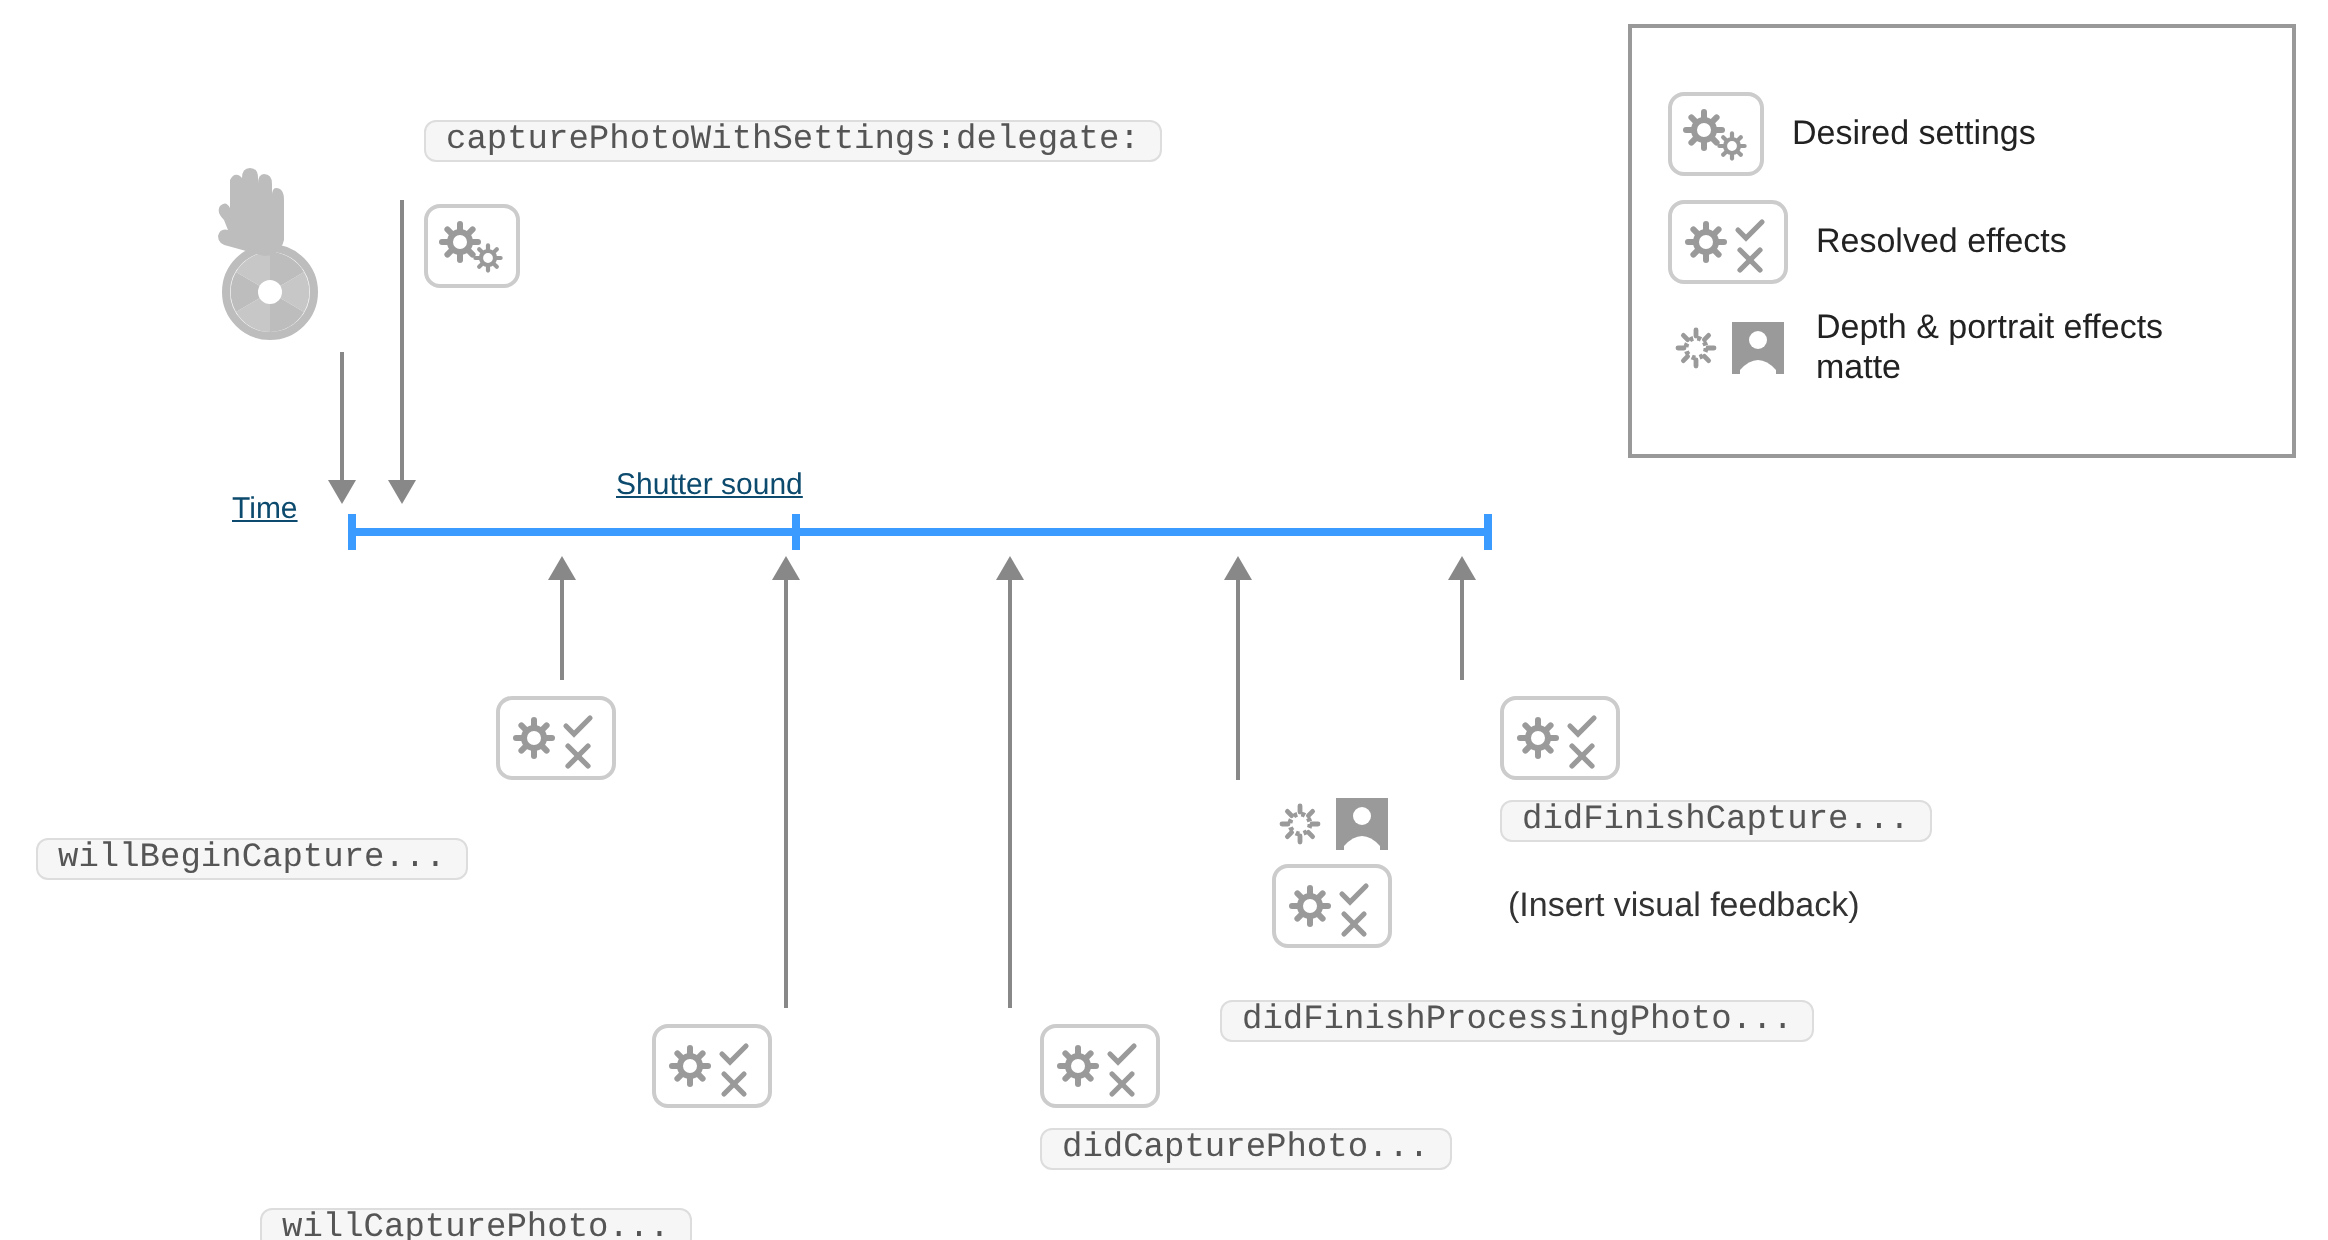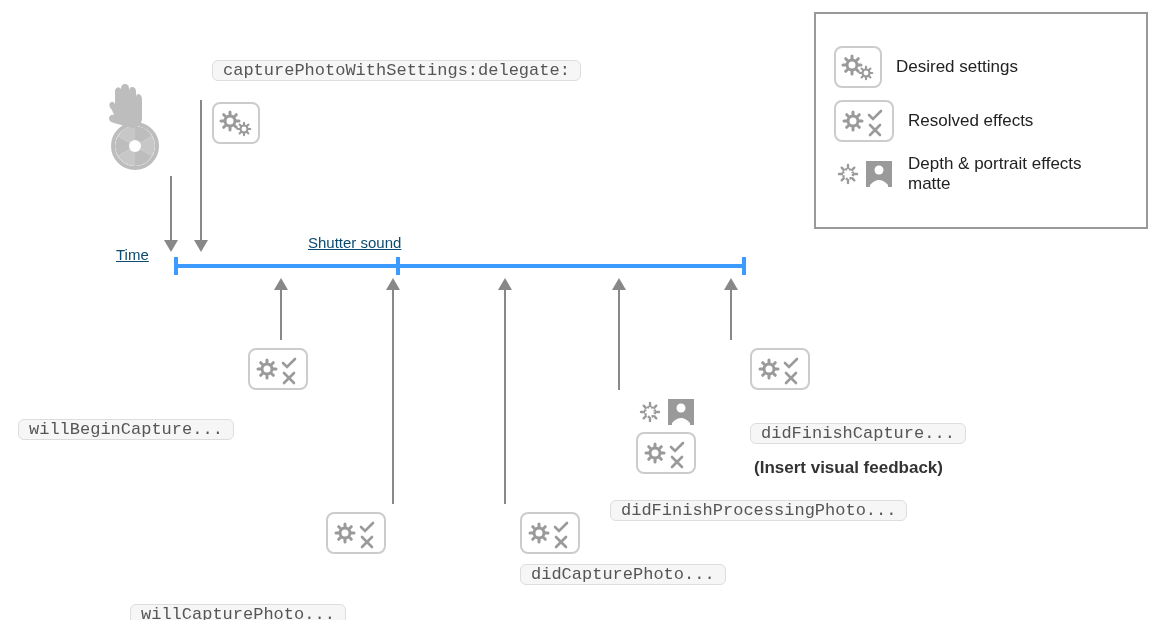--- a/index.html
+++ b/index.html
@@ -274,14 +274,14 @@
     </svg>
   </div>
 <div class="abs code-pill" style="left:610px; top:484px;margin-top:16px;">didFinishProcessingPhoto...</div>
 
 <div class="arrow up" style="left:730px; top:280px; height:60px;"></div>
 <div class="abs icon-box wide" style="left:750px; top:348px;">
     <svg width="50" height="32">
       <use href="#gears-resolved"></use>
     </svg>
   </div>
-<div class="abs code-pill" style="left:750px; top:423px;">didFinishCapture...</div>
-<div class="abs note-label" style="left:754px; top:458px;font-weight:bold;">(Insert visual feedback)</div>
+<div class="abs code-pill" style="left:750px; top:400px;">didFinishCapture...</div>
+<div class="abs note-label" style="left:754px; top:443px;">(Insert visual feedback)</div>
 
 </body></html>

